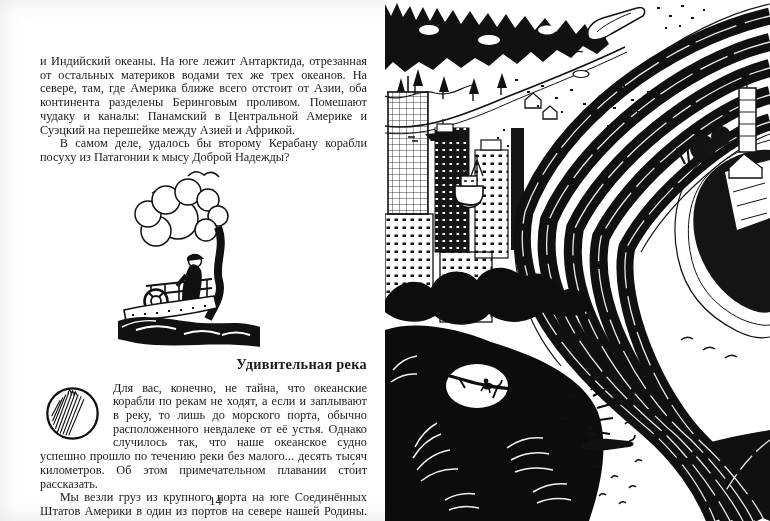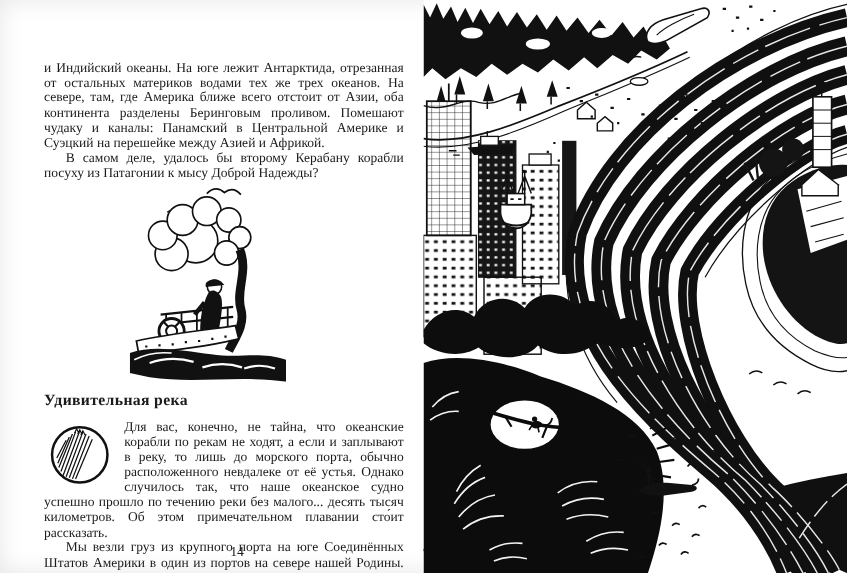--- a/index.html
+++ b/index.html
@@ -7,21 +7,21 @@
     width:770px;height:521px;background:#ffffff;position:relative;overflow:hidden;
     display:flex;box-shadow:inset 0 0 22px rgba(0,0,0,.10);
     font-family:"Liberation Serif","DejaVu Serif",serif;color:#1b1b1b;
   }
   .page-left{width:385px;height:521px;position:relative;box-sizing:border-box;
     padding:34px 18px 0 40px;margin-top:21px;}
   .page-left p{margin:0;font-size:12.3px;line-height:13.7px;text-align:justify;
     hyphens:auto;}
   .page-left p.indent{text-indent:1.6em;}
   .ship-illo{display:block;margin:4px 0 0 78px;}
-  .section-head{font-weight:bold;font-size:14.3px;text-align:left;
+  .section-head{font-weight:bold;font-size:14.3px;text-align:right;
     margin:9px 0 9px 0;letter-spacing:.3px;}
   .vignette{float:left;width:57px;height:57px;margin:3px 12px 2px 4px;}
   .sec2{clear:none;}
   .page-num{position:absolute;bottom:33px;left:52px;width:327px;text-align:center;
     font-size:12.5px;}
   .page-right{width:385px;height:521px;position:relative;}
   .page-right svg{position:absolute;left:0;top:0;}
 </style>
 </head>
 <body>

